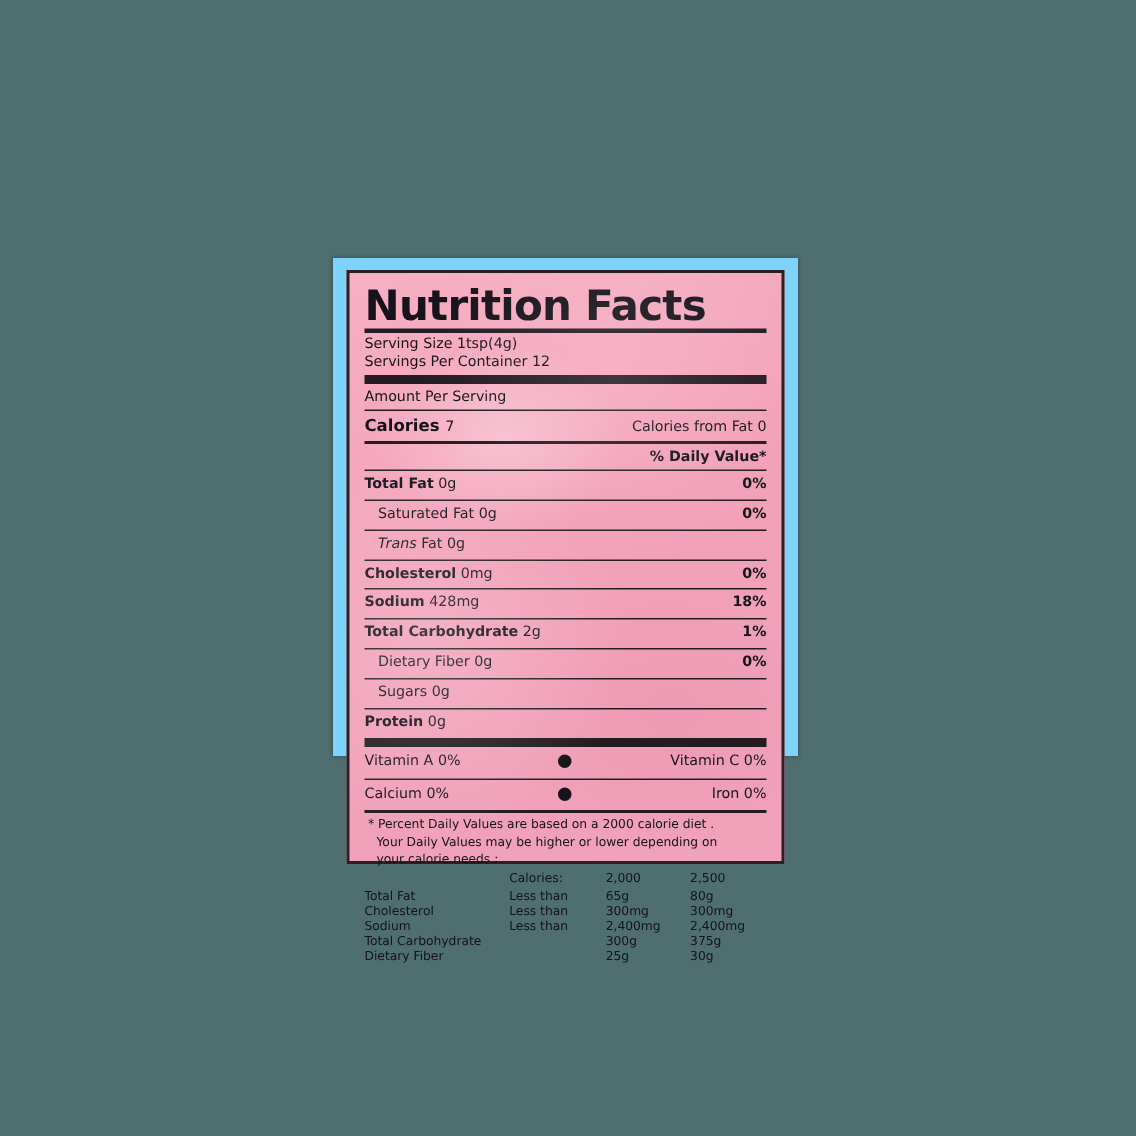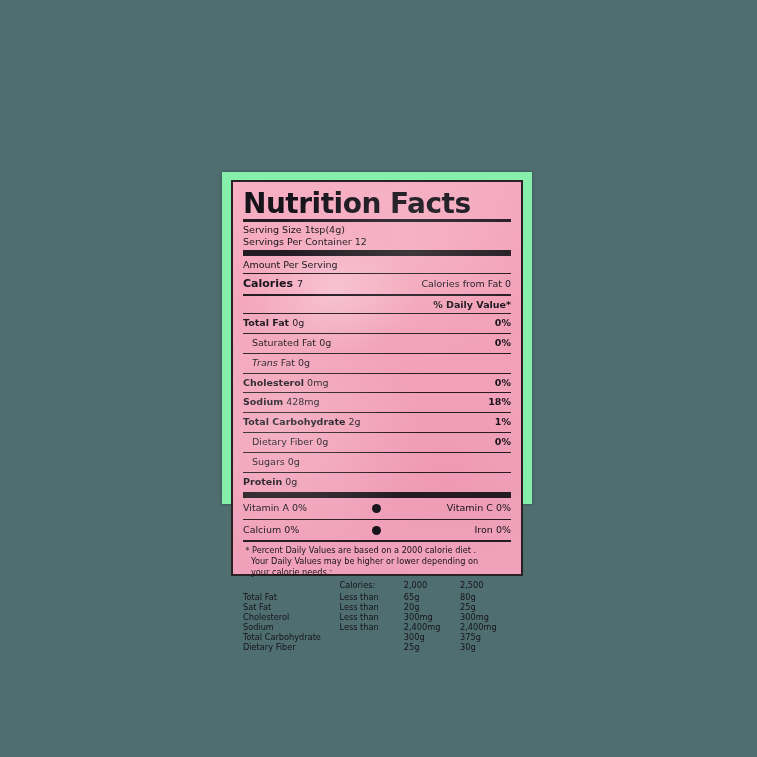--- a/index.html
+++ b/index.html
@@ -19,21 +19,21 @@
     height: 757px;
   }
 
   
   .panel {
     position: absolute;
     left: 222px;
     top: 172px;
     width: 310px;
     height: 332px;
-    background: #86efac;
+    background: #7dd3fc;
     box-shadow: 0 0 3px rgba(0,0,0,0.35);
   }
 
   
   .label {
     position: absolute;
     left: 9px;
     top: 8px;
     width: 292px;
     height: 396px;
@@ -269,26 +269,20 @@
             <td class="c-2000">2,000</td>
             <td class="c-2500">2,500</td>
           </tr>
           <tr>
             <td class="c-name">Total Fat</td>
             <td class="c-less">Less than</td>
             <td class="c-2000">65g</td>
             <td class="c-2500">80g</td>
           </tr>
           <tr>
-            <td class="c-name sub-indent">Sat Fat</td>
-            <td class="c-less">Less than</td>
-            <td class="c-2000">20g</td>
-            <td class="c-2500">25g</td>
-          </tr>
-          <tr>
             <td class="c-name">Cholesterol</td>
             <td class="c-less">Less than</td>
             <td class="c-2000">300mg</td>
             <td class="c-2500">300mg</td>
           </tr>
           <tr>
             <td class="c-name">Sodium</td>
             <td class="c-less">Less than</td>
             <td class="c-2000">2,400mg</td>
             <td class="c-2500">2,400mg</td>

